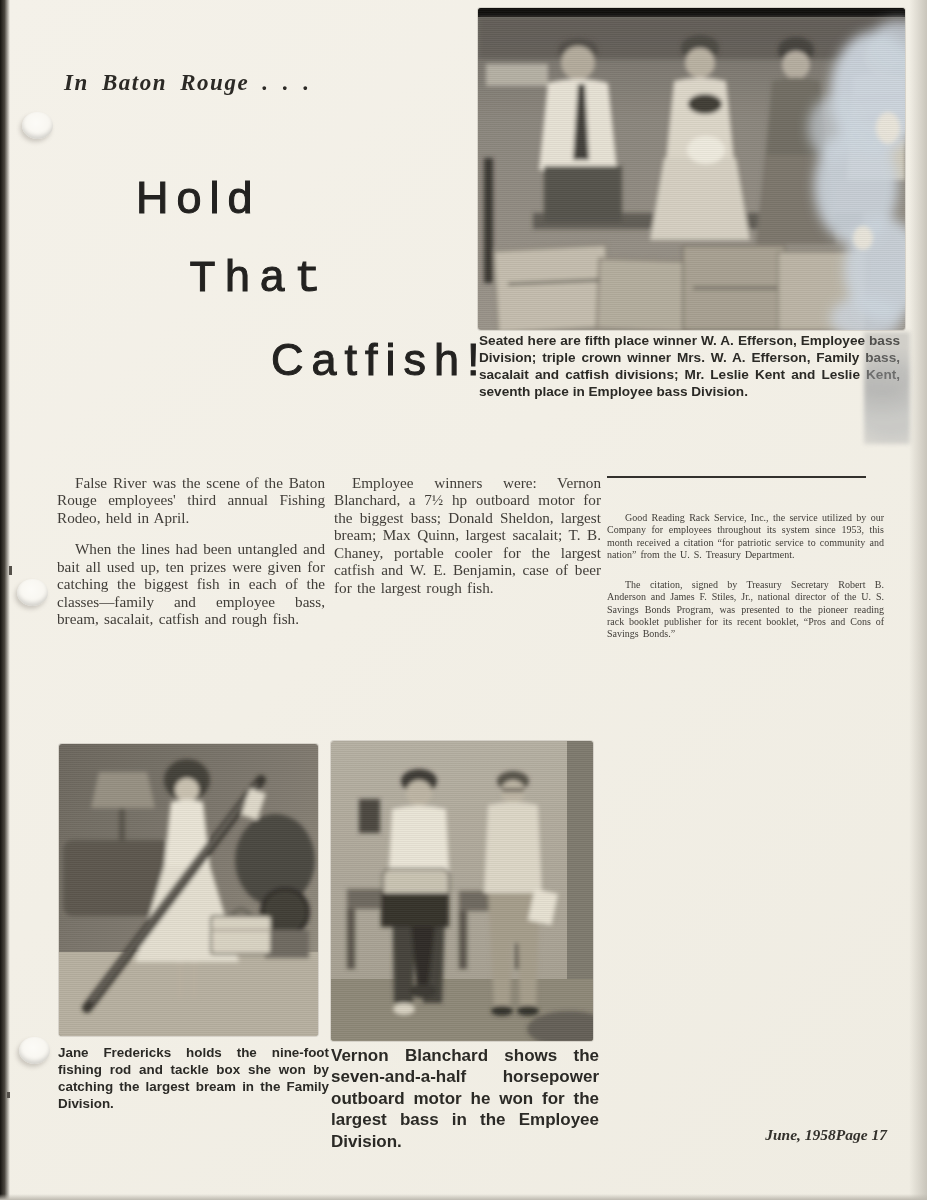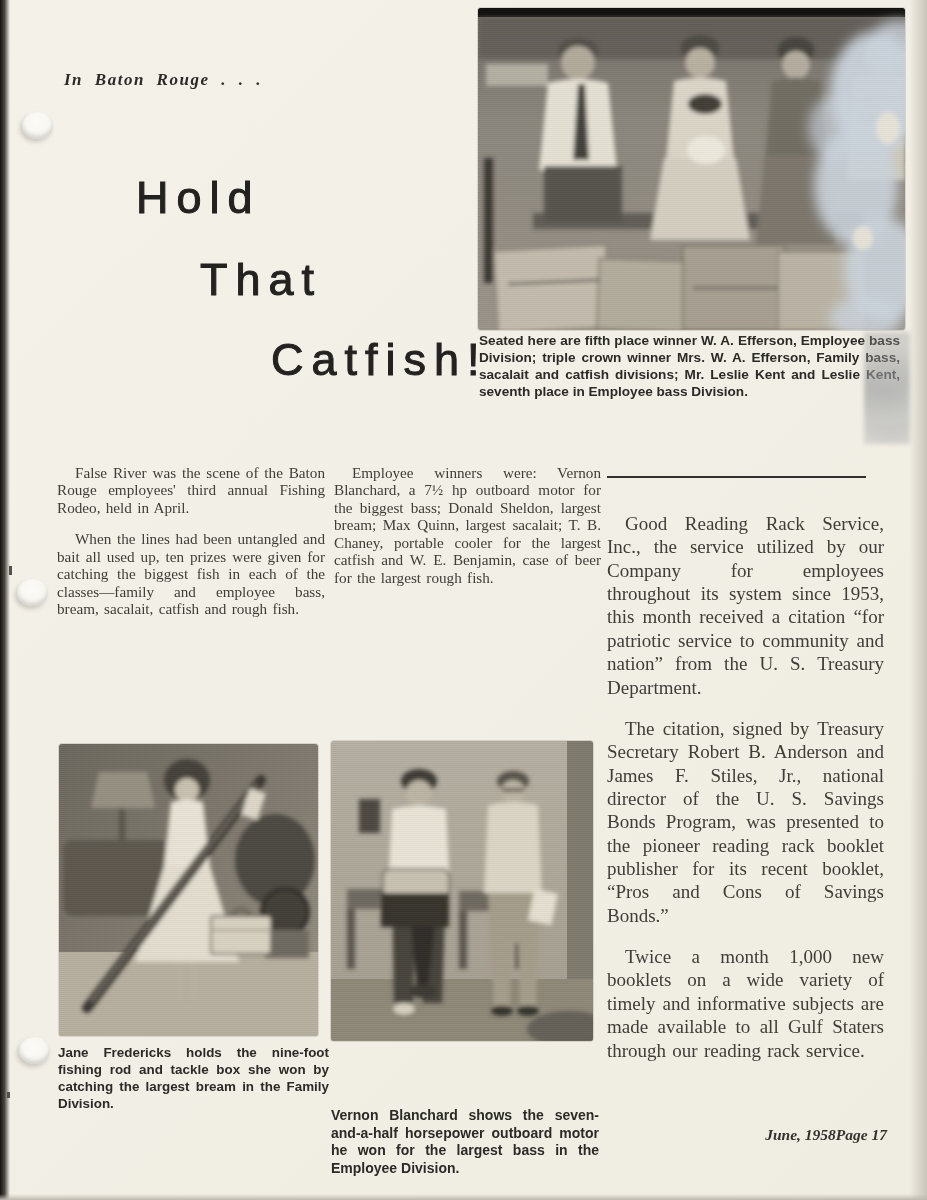--- a/index.html
+++ b/index.html
@@ -21,26 +21,26 @@
   .hole1{left:22px;top:112px;}
   .hole2{left:17px;top:579px;}
   .hole3{left:19px;top:1037px;}
   .speck{position:absolute;background:#54504a;}
   .speck1{left:9px;top:566px;width:3px;height:9px;}
   .speck2{left:7px;top:1092px;width:3px;height:6px;}
 
   
   .kicker{position:absolute;left:64px;top:70px;
     font-family:"Liberation Serif",serif;font-weight:bold;font-style:italic;
-    font-size:17px;letter-spacing:1.5px;word-spacing:6px;color:#2c2a26;}
+    font-size:23px;letter-spacing:1.5px;word-spacing:6px;color:#2c2a26;}
   .title-line{position:absolute;font-family:"Liberation Sans",sans-serif;
     font-size:45px;font-weight:400;letter-spacing:8px;color:#232220;
     -webkit-text-stroke:1px #232220;}
   .tl1{left:136px;top:172px;}
-  .tl2{left:200px;top:254px;}
+  .tl2{left:189px;top:254px;font-family:Liberation Mono, monospace;}
   .tl3{left:239px;top:334px;margin-left:32px;}
 
   
   .photo{position:absolute;overflow:hidden;border-radius:3px;
     box-shadow:0 0 0 1px rgba(60,56,48,.15);}
   .photo:after{content:"";position:absolute;inset:0;pointer-events:none;
     background:repeating-linear-gradient(0deg,rgba(255,255,255,.04) 0 1px,rgba(40,38,32,.05) 1px 2px);}
   .photo svg{display:block;width:100%;height:100%;}
   .photo-top{left:478px;top:8px;width:427px;height:322px;}
   .photo-jane{left:59px;top:744px;width:259px;height:292px;}
@@ -50,36 +50,36 @@
       radial-gradient(circle at 40% 20%,rgba(150,150,150,.35) 0 40%,rgba(150,150,150,0) 70%),
       radial-gradient(circle at 60% 60%,rgba(165,170,175,.3) 0 45%,rgba(165,170,175,0) 75%),
       radial-gradient(circle at 30% 90%,rgba(150,150,150,.25) 0 40%,rgba(150,150,150,0) 70%);
     filter:blur(2px);}
 
   
   .caption{position:absolute;font-family:"Liberation Sans",sans-serif;
     font-weight:bold;color:#2b2a26;text-align:justify;}
   .cap-top{left:479px;top:333px;width:421px;font-size:13.6px;line-height:1.25;}
   .cap-jane{left:58px;top:1045px;width:271px;font-size:13.4px;line-height:1.26;}
-  .cap-vernon{left:331px;top:1107px;width:268px;font-size:14px;line-height:1.26;}
+  .cap-vernon{left:331px;top:1045px;width:268px;font-size:17px;line-height:1.26;}
 
   
   .col{position:absolute;top:462px;}
   .col1{left:57px;width:268px;}
   .col2{left:334px;width:267px;}
   .col3{left:607px;width:277px;}
-  .col p{margin:2px 0 14px;font-size:15.2px;line-height:1.15;text-align:justify;
+  .col p{margin:12px 0 14px;font-size:15.2px;line-height:1.15;text-align:justify;
     text-indent:18px;word-spacing:1.5px;color:#403d38;}
   .col p.cont{text-indent:0;}
   .col3 .rule{width:259px;height:2px;background:#33312d;margin:14px 0 34px;}
   .headline{font-family:"Liberation Sans",sans-serif;font-weight:bold;
     font-size:29px;line-height:52px;color:#1a1917;margin:0 0 26px;}
   .headline span{display:block;transform:scale(.92,1.06);transform-origin:0 50%;
     word-spacing:12px;letter-spacing:-.3px;white-space:nowrap;}
-  .col3 p.rp{font-size:19px;line-height:1.23;margin:0 0 18px;text-indent:18px;}
+  .col3 p.rp{font-size:10px;line-height:1.23;margin:0 0 18px;text-indent:18px;}
 
   
   .footer{position:absolute;left:57px;top:1126px;width:830px;display:flex;
     justify-content:flex-end;font-family:"Liberation Serif",serif;
     font-weight:bold;font-style:italic;font-size:15.5px;color:#33312c;}
 </style>
 </head>
 <body>
 
 <div class="page">
@@ -185,21 +185,20 @@
     <p>When the lines had been untangled and bait all used up, ten prizes were given for catching the biggest fish in each of the classes—family and employee bass, bream, sacalait, catfish and rough fish.</p>
   </div>
   <div class="col col2">
     <p>Employee winners were: Vernon Blanchard, a 7½ hp outboard motor for the biggest bass; Donald Sheldon, largest bream; Max Quinn, largest sacalait; T. B. Chaney, portable cooler for the largest catfish and W. E. Benjamin, case of beer for the largest rough fish.</p>
   </div>
 
   <div class="col col3">
     <div class="rule"></div>
     <p class="rp">Good Reading Rack Service, Inc., the service utilized by our Company for employees throughout its system since 1953, this month received a citation “for patriotic service to community and nation” from the U. S. Treasury Department.</p>
     <p class="rp">The citation, signed by Treasury Secretary Robert B. Anderson and James F. Stiles, Jr., national director of the U. S. Savings Bonds Program, was presented to the pioneer reading rack booklet publisher for its recent booklet, “Pros and Cons of Savings Bonds.”</p>
-    <p class="rp">Twice a month 1,000 new booklets on a wide variety of timely and informative subjects are made available to all Gulf Staters through our reading rack service.</p>
   </div>
 
   <div class="photo photo-jane">
     <svg viewBox="0 0 259 292" preserveAspectRatio="none">
       <defs>
         <linearGradient id="roomg" x1="0" y1="0" x2="1" y2="1">
           <stop offset="0" stop-color="#6b665d"></stop>
             <stop offset=".6" stop-color="#837d72"></stop>
             <stop offset="1" stop-color="#9c9586"></stop>
         </linearGradient>

